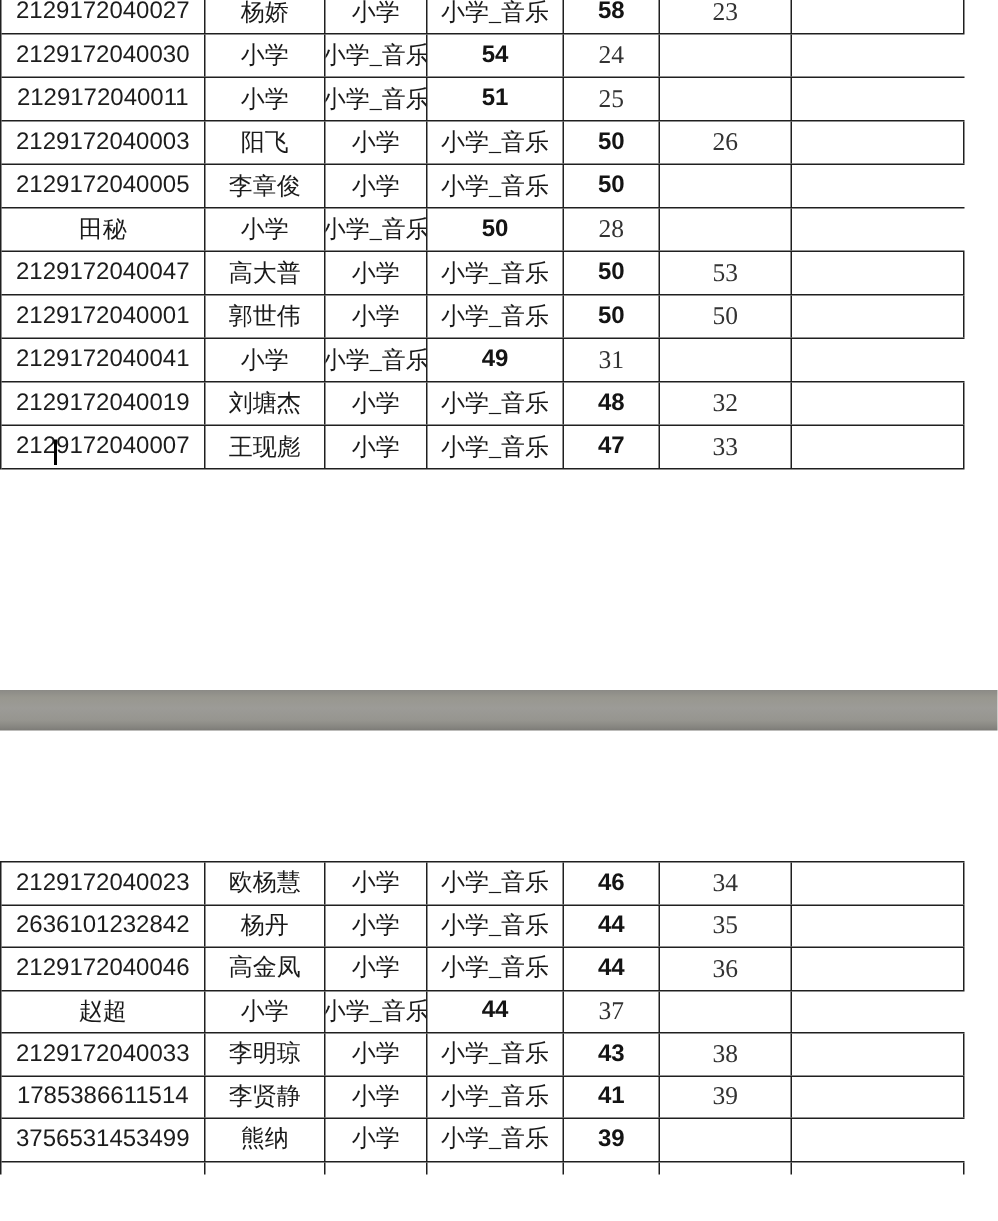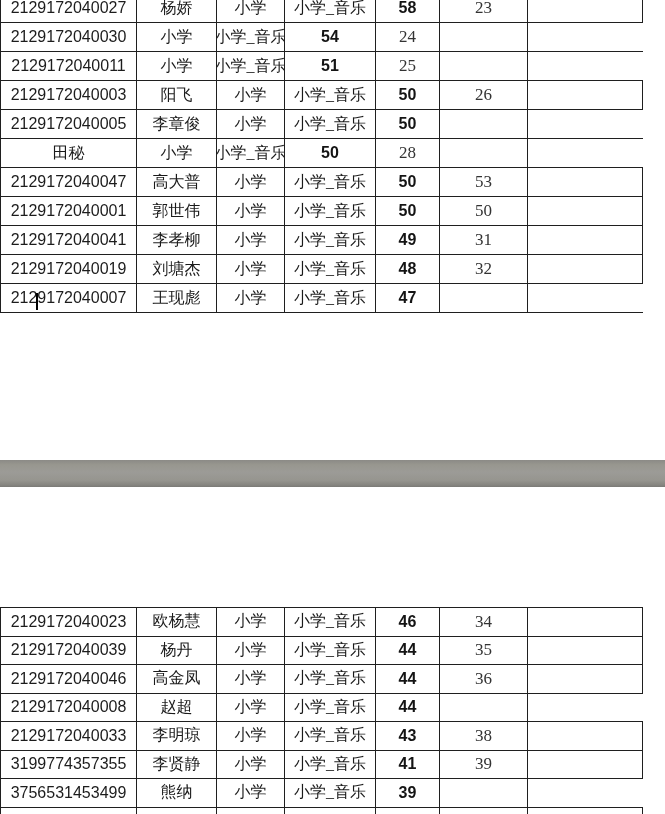--- a/index.html
+++ b/index.html
@@ -18,21 +18,21 @@
   
   .doc-table {
     position: absolute;
     left: 0;
     width: 643px;
     border-left: 1px solid #1f1f1f;
     box-sizing: border-box;
     background: #ffffff;
   }
   .doc-table.t1 { top: -6px; }
-  .doc-table.t2 { top: 607px; border-top: 1px solid #1f1f1f; }
+  .doc-table.t2 { top: 574px; border-top: 1px solid #1f1f1f; }
 
   .row {
     display: grid;
     grid-template-columns: 136px 80px 68px 91px 64px 88px 115px;
     border-bottom: 1px solid #1f1f1f;
     box-sizing: border-box;
     height: 29px;
   }
   .t2 .row { height: 28.5px; }
   .row.partial {
@@ -176,21 +176,20 @@
         <div class="cell zh">郭世伟</div>
         <div class="cell zh">小学</div>
         <div class="cell zh">小学_音乐</div>
         <div class="cell score">50</div>
         <div class="cell rank">50</div>
         <div class="cell"></div>
       </div>
 
       <div class="row">
         <div class="cell id">2129172040041</div>
-        <div class="cell zh">李孝柳</div>
         <div class="cell zh">小学</div>
         <div class="cell zh">小学_音乐</div>
         <div class="cell score">49</div>
         <div class="cell rank">31</div>
         <div class="cell"></div>
       </div>
 
       <div class="row">
         <div class="cell id">2129172040019</div>
         <div class="cell zh">刘塘杰</div>
@@ -200,20 +199,21 @@
         <div class="cell rank">32</div>
         <div class="cell"></div>
       </div>
 
       <div class="row">
         <div class="cell id">2129172040007</div>
         <div class="cell zh">王现彪</div>
         <div class="cell zh">小学</div>
         <div class="cell zh">小学_音乐</div>
         <div class="cell score">47</div>
+        <div class="cell rank">33</div>
         <div class="cell"></div>
       </div>
     </div>
 
   <div class="caret"></div>
 </div>
 
 <div class="page-gap"></div>
 
 <div>
@@ -223,60 +223,60 @@
         <div class="cell id">2129172040023</div>
         <div class="cell zh">欧杨慧</div>
         <div class="cell zh">小学</div>
         <div class="cell zh">小学_音乐</div>
         <div class="cell score">46</div>
         <div class="cell rank">34</div>
         <div class="cell"></div>
       </div>
 
       <div class="row">
-        <div class="cell id">2129172040039</div>
+        <div class="cell id">2636101232842</div>
         <div class="cell zh">杨丹</div>
         <div class="cell zh">小学</div>
         <div class="cell zh">小学_音乐</div>
         <div class="cell score">44</div>
         <div class="cell rank">35</div>
         <div class="cell"></div>
       </div>
 
       <div class="row">
         <div class="cell id">2129172040046</div>
         <div class="cell zh">高金凤</div>
         <div class="cell zh">小学</div>
         <div class="cell zh">小学_音乐</div>
         <div class="cell score">44</div>
         <div class="cell rank">36</div>
         <div class="cell"></div>
       </div>
 
       <div class="row">
-        <div class="cell id">2129172040008</div>
         <div class="cell zh">赵超</div>
         <div class="cell zh">小学</div>
         <div class="cell zh">小学_音乐</div>
         <div class="cell score">44</div>
+        <div class="cell rank">37</div>
         <div class="cell"></div>
       </div>
 
       <div class="row">
         <div class="cell id">2129172040033</div>
         <div class="cell zh">李明琼</div>
         <div class="cell zh">小学</div>
         <div class="cell zh">小学_音乐</div>
         <div class="cell score">43</div>
         <div class="cell rank">38</div>
         <div class="cell"></div>
       </div>
 
       <div class="row">
-        <div class="cell id">3199774357355</div>
+        <div class="cell id">1785386611514</div>
         <div class="cell zh">李贤静</div>
         <div class="cell zh">小学</div>
         <div class="cell zh">小学_音乐</div>
         <div class="cell score">41</div>
         <div class="cell rank">39</div>
         <div class="cell"></div>
       </div>
 
       <div class="row">
         <div class="cell id">3756531453499</div>

